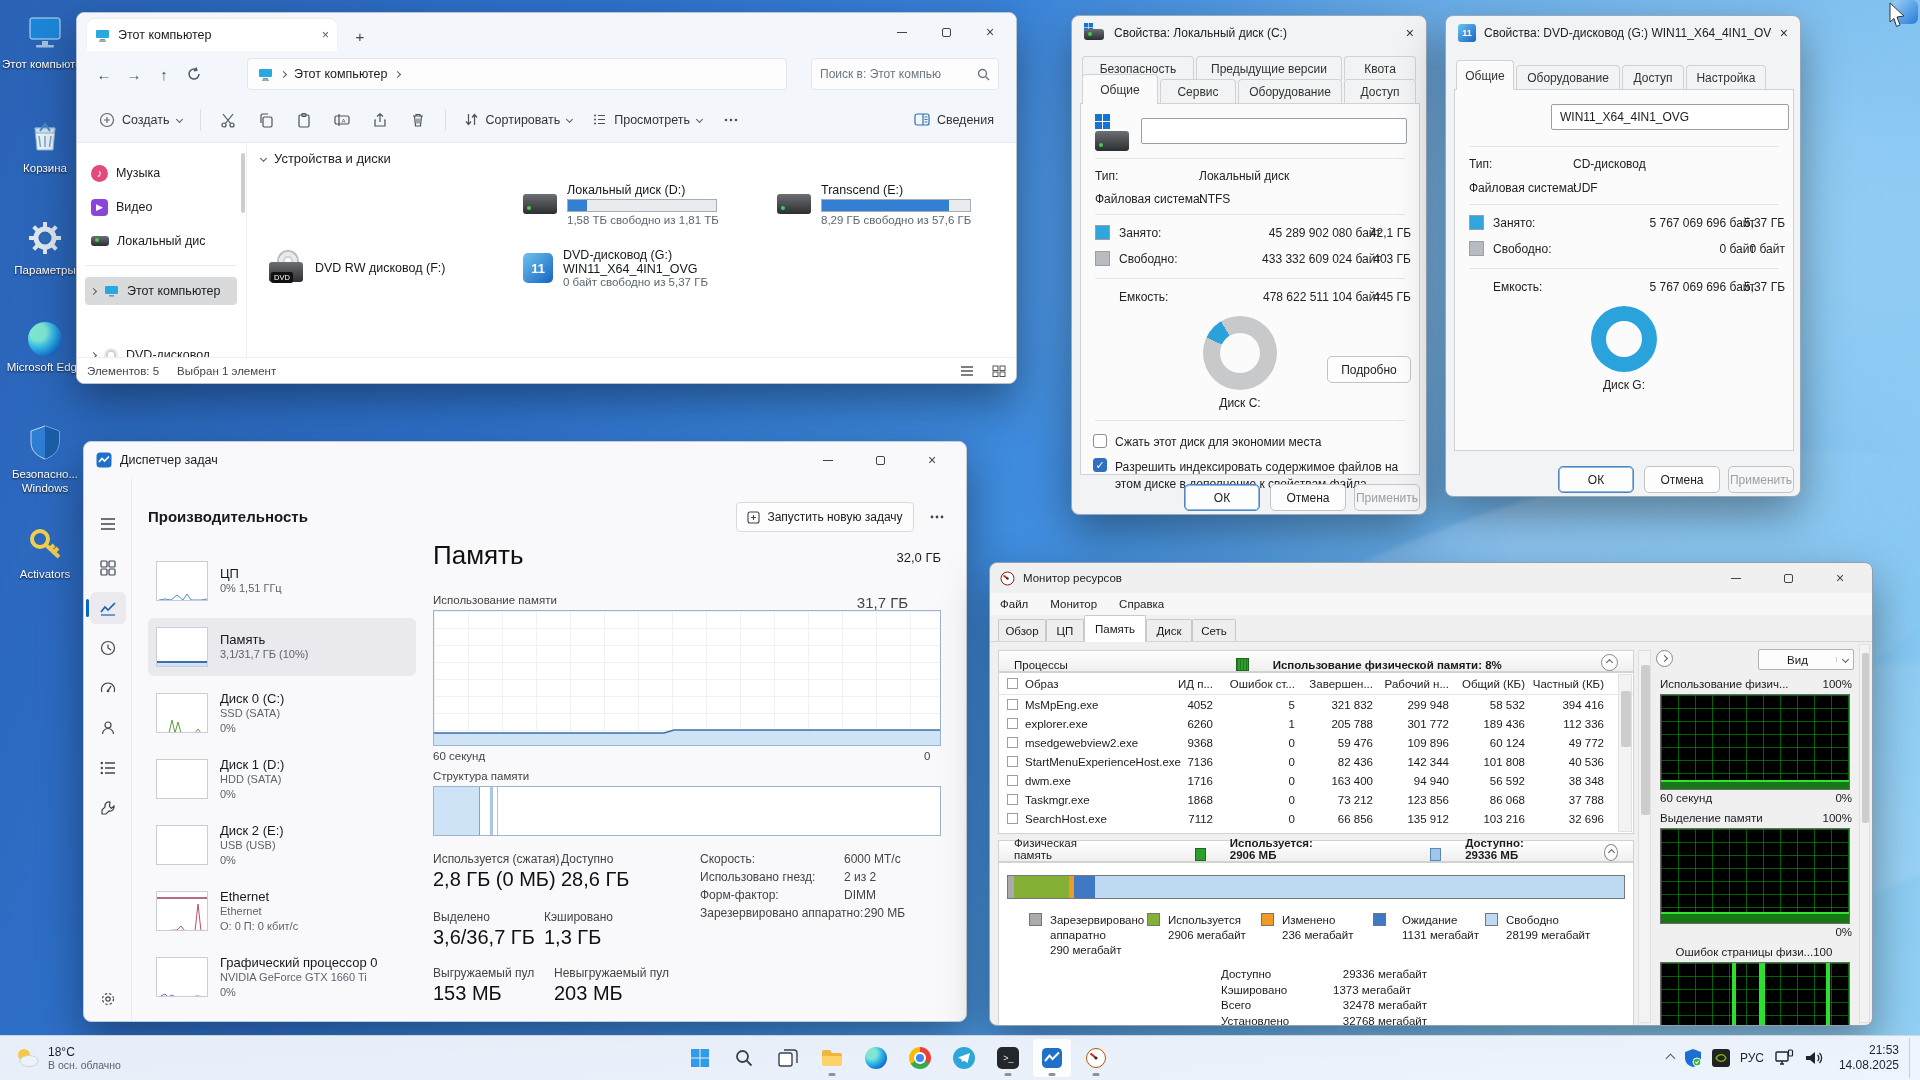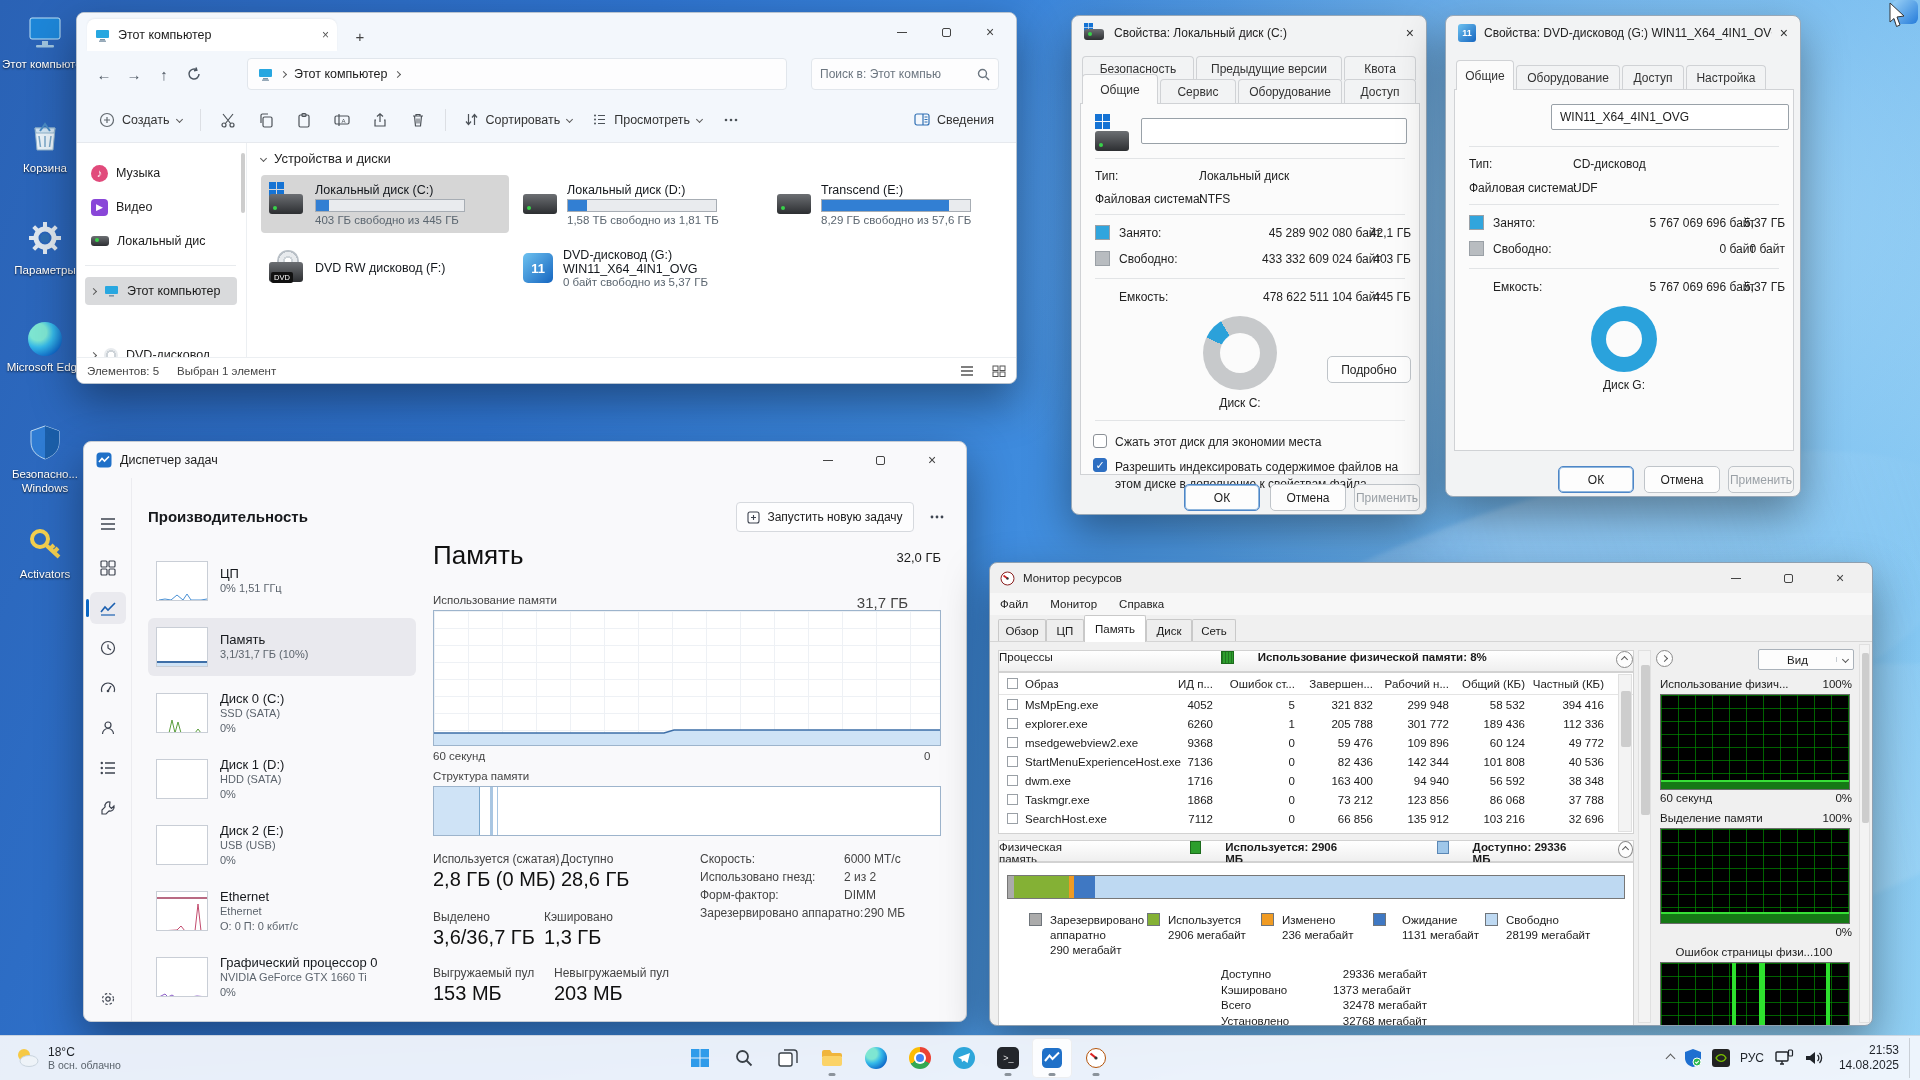--- a/index.html
+++ b/index.html
@@ -81,21 +81,21 @@
      repeating-linear-gradient(to bottom,#eef1f5 0 1px,transparent 1px 17px),#fff}
   .biglab{font-size:12px;color:#444}
   .bigval{font-size:20px;color:#111;font-weight:400}
   
   .rm{left:989px;top:562px;width:884px;height:464px;background:#f0f0f0;border:1px solid #8fa0b0;font-size:11.5px}
   .rm-menu{position:absolute;left:0;top:30px;right:0;height:22px;display:flex;align-items:center;padding:0 10px;gap:22px;color:#222;background:#f7f7f7}
   .rm-tabs{position:absolute;left:0;top:52px;right:0;height:26px}
   .rtab{position:absolute;top:4px;height:22px;border:1px solid #c9c9c9;border-bottom:none;background:#eee;display:flex;align-items:center;justify-content:center;border-radius:2px 2px 0 0}
   .rtab.active{top:0;height:27px;background:#fff;z-index:2}
   .rm-cnt{position:absolute;left:0;top:78px;right:0;bottom:0;border-top:1px solid #d5d5d5;overflow:hidden}
-  .rm-sec-h{position:absolute;height:22px;background:linear-gradient(#fff,#efefef);border:1px solid #d2d2d2;display:flex;align-items:flex-start;padding:0 0;gap:24px}
+  .rm-sec-h{position:absolute;height:22px;background:linear-gradient(#fff,#efefef);border:1px solid #d2d2d2;display:flex;align-items:flex-end;padding:0 15px;gap:24px}
   .rm-box{position:absolute;background:#fff;border:1px solid #d2d2d2}
   .rm-grid{display:grid;grid-template-columns:26px 148px 46px 82px 78px 76px 76px 79px;align-items:center;height:19px}
   .tr{text-align:right;padding-right:6px}
   .hcell{font-size:11.5px;color:#222}
   .pcb{width:11px;height:11px;border:1px solid #9aa0a6;background:#fff;margin-left:8px}
   .circb{width:17px;height:17px;border:1px solid #8a8a8a;border-radius:50%;display:flex;align-items:center;justify-content:center;background:#fdfdfd}
   .lsq{width:13px;height:13px;border:1px solid #6f757b;flex:none}
   .rm-black{position:absolute;background:
      repeating-linear-gradient(to right,rgba(0,150,0,.65) 0 1px,transparent 1px 17px),
      repeating-linear-gradient(to bottom,rgba(0,150,0,.65) 0 1px,transparent 1px 13px),#000;border:1px solid #6a6a6a}
@@ -342,38 +342,20 @@
       </div>
       <div class="sbt" style="right:1px;top:10px;width:4px;height:60px"></div>
     </div>
 
     <div class="ex-main">
       <div class="abs" style="left:14px;top:8px;display:flex;align-items:center;gap:8px;font-size:13px;color:#222">
         <span class="chev down sm"></span>
         <span>Устройства и диски</span>
       </div>
 
-      <div class="tile" style="left:14px;top:32px;background:#d6d6d6">
-        <div style="position:relative;width:36px">
-          <div class="winflag">
-              <b></b>
-              <b></b>
-              <b></b>
-              <b></b>
-            </div>
-          <div class="drv"></div>
-        </div>
-        <div>
-          <div class="nm">Локальный диск (C:)</div>
-          <div class="bar">
-              <i style="width:9%"></i>
-            </div>
-          <div class="inf">403 ГБ свободно из 445 ГБ</div>
-        </div>
-      </div>
 
       <div class="tile" style="left:268px;top:32px">
         <div class="drv"></div>
         <div>
           <div class="nm">Локальный диск (D:)</div>
           <div class="bar">
               <i style="width:13%"></i>
             </div>
           <div class="inf">1,58 ТБ свободно из 1,81 ТБ</div>
         </div>

